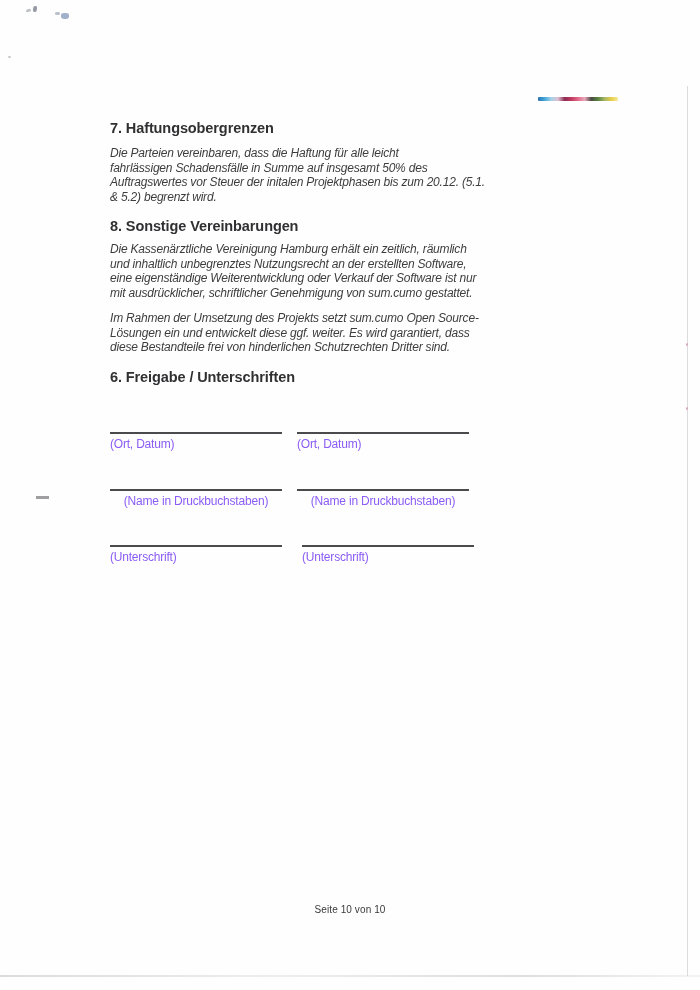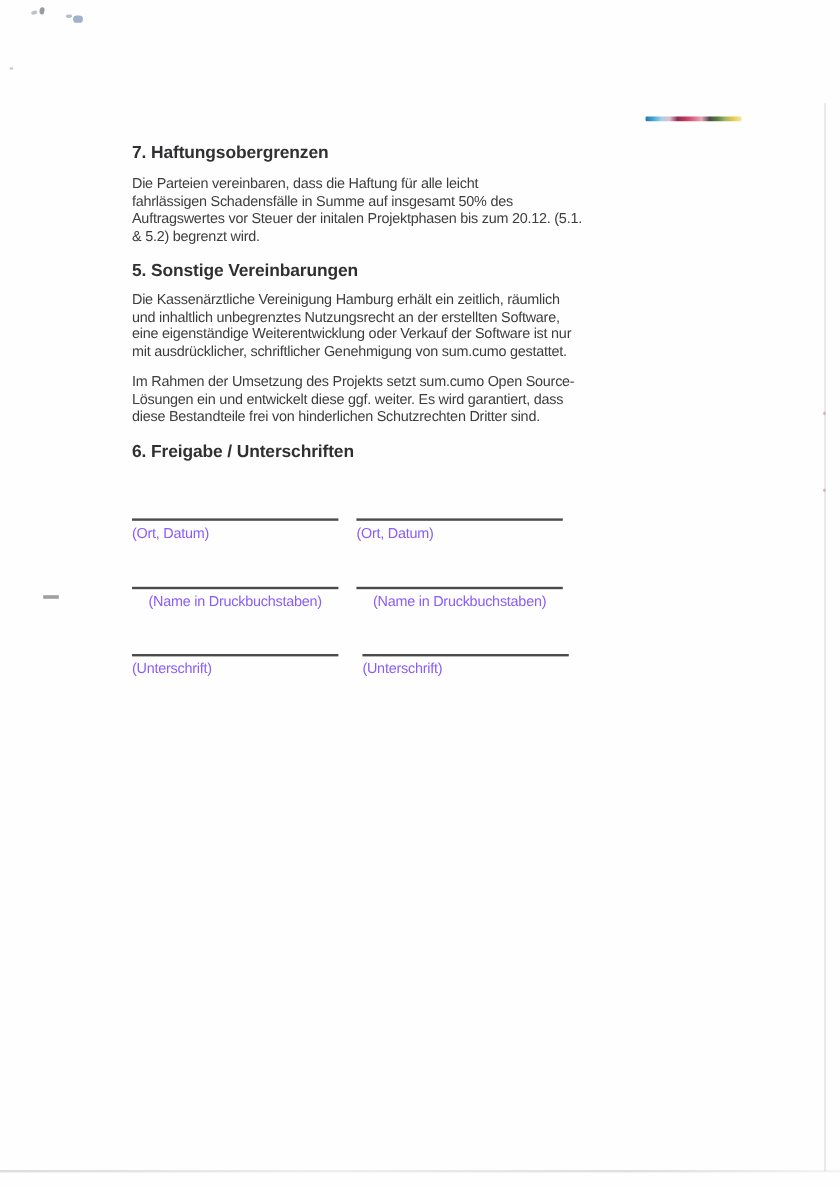--- a/index.html
+++ b/index.html
@@ -33,20 +33,21 @@
     font-size:14.5px;font-weight:bold;letter-spacing:-0.1px;color:#303032;
     white-space:pre;
   }
   .heading-7{top:120px;}
   .heading-8{top:218px;}
   .heading-9{top:369px;}
   .para{
     position:absolute;left:110px;
     font-size:12px;line-height:14.6px;letter-spacing:-0.2px;color:#3d3d3f;
     white-space:pre;
+    font-style:italic;
   }
   .para-7a{top:146px;}
   .para-8a{top:242px;}
   .para-8b{top:311px;}
   
   .sig-row{position:absolute;left:110px;display:flex;gap:15px;}
   .sig-row-1{top:432px;}
   .sig-row-2{top:489px;text-align:center;}
   .sig-row-3{top:545px;gap:20px;}
   .sig-cell{width:172px;}
@@ -75,21 +76,21 @@
   <span class="bottom-scan-line"></span>
 
   <div class="brand-bar" id="brand-bar" style="background: linear-gradient(90deg, rgb(42, 115, 176), rgb(69, 168, 216), rgb(166, 210, 232), rgb(223, 192, 210), rgb(142, 44, 82), rgb(193, 58, 96), rgb(224, 106, 136), rgb(233, 168, 188), rgb(74, 74, 66), rgb(88, 131, 63), rgb(168, 184, 103), rgb(232, 207, 74), rgb(245, 233, 160));"></div>
 
   <div class="sec-heading heading-7">7. Haftungsobergrenzen</div>
   <div class="para para-7a">Die Parteien vereinbaren, dass die Haftung für alle leicht
 fahrlässigen Schadensfälle in Summe auf insgesamt 50% des
 Auftragswertes vor Steuer der initalen Projektphasen bis zum 20.12. (5.1.
 &amp; 5.2) begrenzt wird.</div>
 
-  <div class="sec-heading heading-8">5. Sonstige Vereinbarungen</div>
+  <div class="sec-heading heading-8">8. Sonstige Vereinbarungen</div>
   <div class="para para-8b">Im Rahmen der Umsetzung des Projekts setzt sum.cumo Open Source-
 Lösungen ein und entwickelt diese ggf. weiter. Es wird garantiert, dass
 diese Bestandteile frei von hinderlichen Schutzrechten Dritter sind.</div>
   <div class="para para-8a">Die Kassenärztliche Vereinigung Hamburg erhält ein zeitlich, räumlich
 und inhaltlich unbegrenztes Nutzungsrecht an der erstellten Software,
 eine eigenständige Weiterentwicklung oder Verkauf der Software ist nur
 mit ausdrücklicher, schriftlicher Genehmigung von sum.cumo gestattet.</div>
 
   <div class="sec-heading heading-9">6. Freigabe / Unterschriften</div>
 
@@ -119,14 +120,15 @@
     <div class="sig-cell">
       <div class="sig-line"></div>
       <div class="sig-label">(Unterschrift)</div>
     </div>
     <div class="sig-cell">
       <div class="sig-line"></div>
       <div class="sig-label">(Unterschrift)</div>
     </div>
   </div>
 
+  <div class="footer">Seite 10 von 10</div>
 
 </div>
 
 </body></html>

